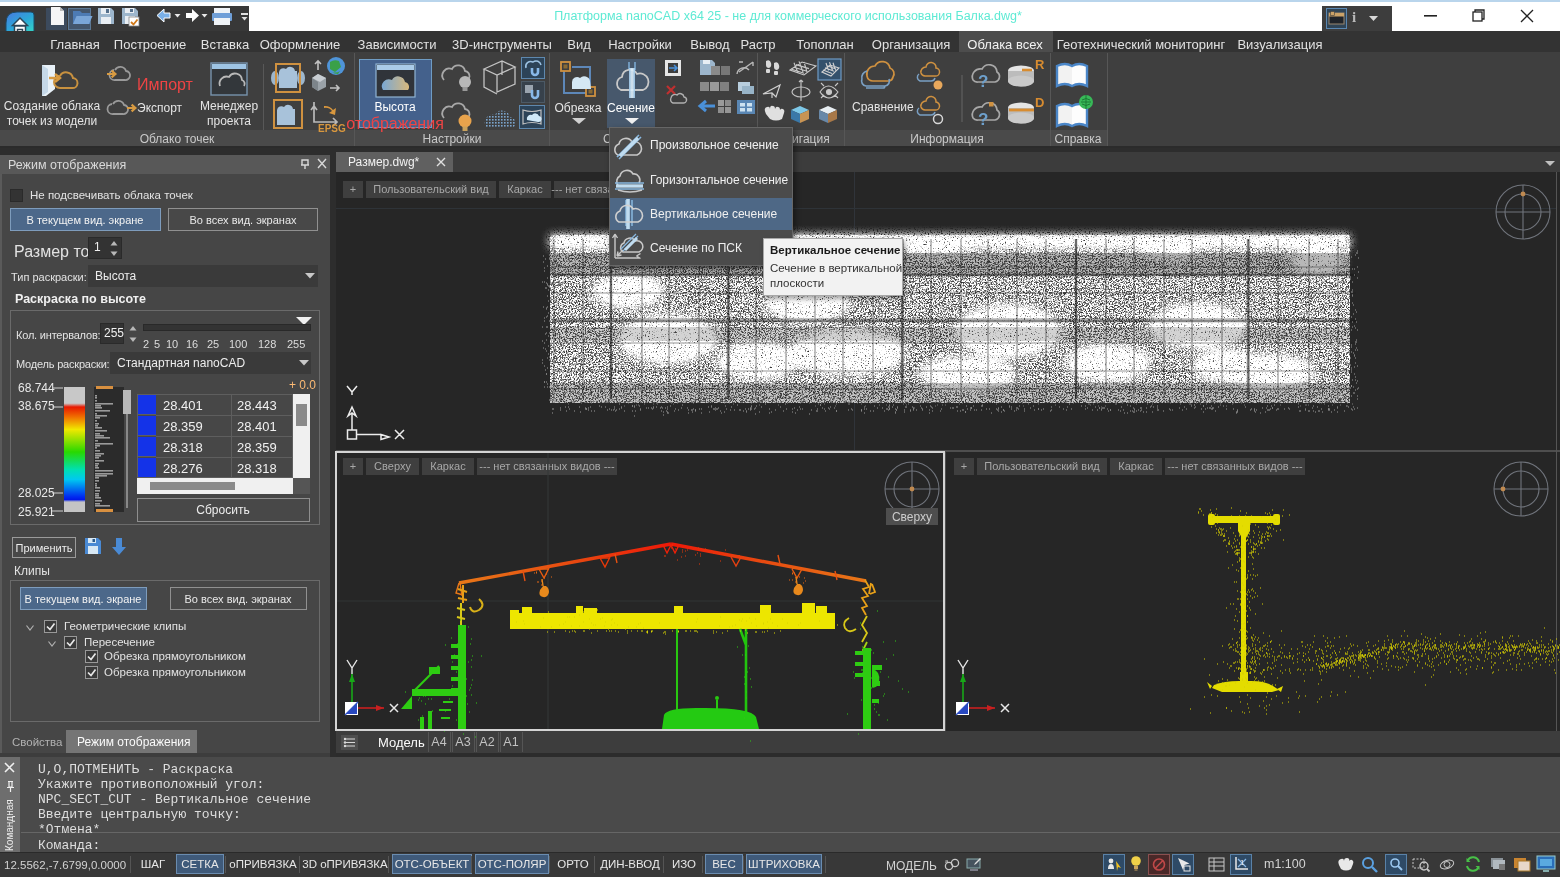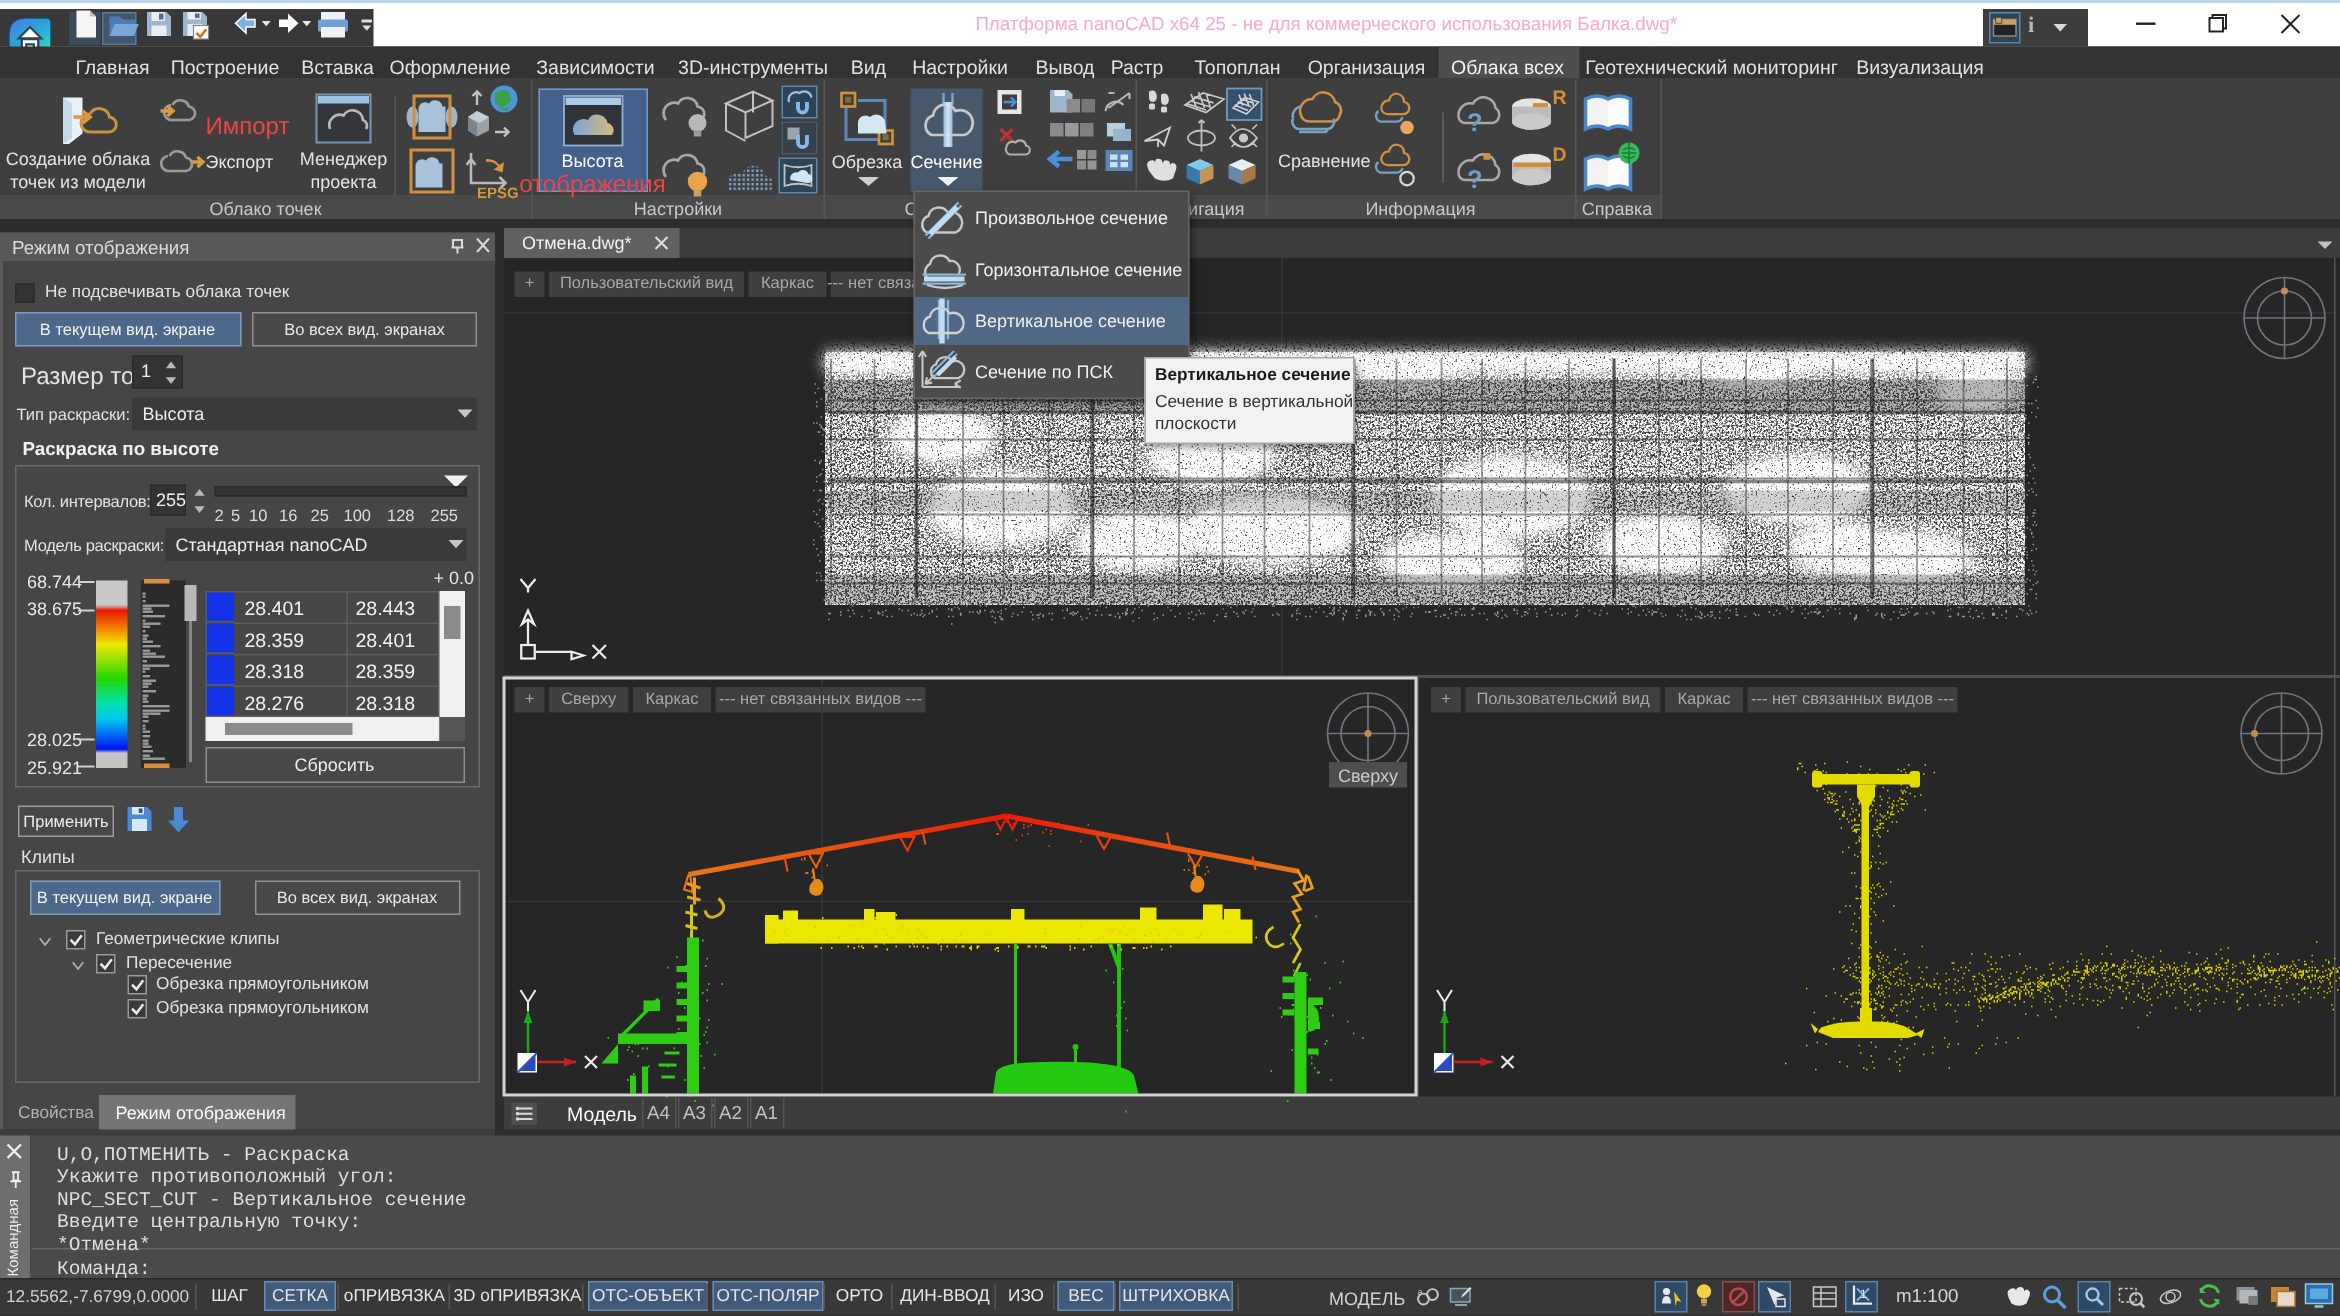--- a/index.html
+++ b/index.html
@@ -8,21 +8,21 @@
 .tx{position:absolute;white-space:nowrap}
 svg{position:absolute;overflow:visible}
 </style></head>
 <body>
 
 <div class="abs" style="left:0;top:0;width:1560px;height:31px;background:#fff"></div>
 <div class="abs" style="left:0;top:0;width:1560px;height:2px;background:#b9d5ec"></div>
 <div class="abs" style="left:0;top:6px;width:249px;height:25px;background:#383838"></div>
 <div class="abs" style="left:46px;top:8px;width:21px;height:22px;background:#3c4a5c"></div>
 <div class="abs" style="left:68px;top:8px;width:23px;height:22px;background:#44566c;border:1px solid #5c7894"></div>
-<div class="tx" style="left:458px;top:9px;width:660px;text-align:right;font-size:12.5px;color:#f9a8d4">Платформа nanoCAD x64 25 - не для коммерческого использования Балка.dwg*</div>
+<div class="tx" style="left:458px;top:9px;width:660px;text-align:center;font-size:12.5px;color:#5eead4">Платформа nanoCAD x64 25 - не для коммерческого использования Балка.dwg*</div>
 
 <svg style="left:5px;top:11px" width="30" height="33" viewBox="0 0 30 33">
  <defs>
       <linearGradient id="lg" x1="0" y1="0" x2="0.6" y2="1">
   <stop offset="0" stop-color="#4a78e0"></stop>
         <stop offset="0.5" stop-color="#2ba8d8"></stop>
         <stop offset="1" stop-color="#38e0c0"></stop>
       </linearGradient>
     </defs>
  <path d="M12 1 h14 a3 3 0 0 1 3 3 v18 q0 10-10 10 h-15 a3 3 0 0 1 -3-3 v-17 Q1 1 12 1z" fill="url(#lg)" stroke="#1c4a66" stroke-width="1"></path>
@@ -426,21 +426,21 @@
       <span style="position:absolute;left:86px">100</span>
 <span style="position:absolute;left:115px">128</span>
       <span style="position:absolute;left:144px">255</span>
     </div>
 <div class="tx" style="left:16px;top:358px;font-size:11px;letter-spacing:-0.2px;color:#e2e2e2">Модель раскраски:</div>
 <div class="abs" style="left:110px;top:352px;width:201px;height:22px;background:#3a3a3a"></div>
 <div class="tx" style="left:117px;top:356px;font-size:12px;color:#ededed">Стандартная nanoCAD</div>
 <svg style="left:299px;top:360px" width="10" height="6">
       <path d="M0 0 l5 5.5 5-5.5z" fill="#c8c8c8"></path>
     </svg>
-<div class="tx" style="left:289px;top:378px;font-size:12px;color:#e5e5e5">+ 0.0</div>
+<div class="tx" style="left:289px;top:378px;font-size:12px;color:#fdba74">+ 0.0</div>
 
 <div class="tx" style="left:18px;top:381px;font-size:12px;color:#e8e8e8">68.744</div>
 <div class="tx" style="left:18px;top:399px;font-size:12px;color:#e8e8e8">38.675</div>
 <div class="tx" style="left:18px;top:486px;font-size:12px;color:#e8e8e8">28.025</div>
 <div class="tx" style="left:18px;top:505px;font-size:12px;color:#e8e8e8">25.921</div>
 <svg style="left:52px;top:387px" width="14" height="126">
  <path d="M0 1 h11 M0 20 h11 M0 106 h11 M0 124 h11" stroke="#cfcfcf" stroke-width="1.2"></path>
 </svg>
 <div class="abs" style="left:64px;top:387px;width:21px;height:125px;background:linear-gradient(to bottom,
  #c8c8c8 0,#c8c8c8 13%,#e81800 16%,#f07000 24%,#f0e800 34%,#28d800 52%,#00e0b0 66%,#00c8f0 74%,#0028f0 88%,#0018e8 90%,#c4c4c4 92%,#c4c4c4 100%)"></div>
@@ -558,21 +558,21 @@
       <path d="M2 5.5 l3 3 4.5-6" stroke="#e8e8e8" stroke-width="1.7" fill="none"></path>
     </svg><div class="tx" style="left:104px;top:666px;font-size:11.5px;color:#e2e2e2">Обрезка прямоугольником</div>
 
 <div class="abs" style="left:0;top:753px;width:330px;height:24px;background:#3d3d3d"></div>
 <div class="tx" style="left:12px;top:736px;font-size:11.5px;color:#b2b2b2">Свойства</div>
 <div class="abs" style="left:66px;top:730px;width:131px;height:23px;background:#757575"></div>
 <div class="tx" style="left:77px;top:735px;font-size:12px;color:#fafafa">Режим отображения</div>
 
 <div class="abs" style="left:336px;top:152px;width:1224px;height:20px;background:#3c3c3c"></div>
 <div class="abs" style="left:336px;top:152px;width:117px;height:20px;background:#606060"></div>
-<div class="tx" style="left:348px;top:155px;font-size:12px;color:#f2f2f2">Отмена.dwg*</div>
+<div class="tx" style="left:348px;top:155px;font-size:12px;color:#f2f2f2">Размер.dwg*</div>
 <svg style="left:436px;top:157px" width="10" height="10">
       <path d="M1 1 l8 8 M9 1 l-8 8" stroke="#e0e0e0" stroke-width="1.4"></path>
     </svg>
 <svg style="left:1544px;top:160px" width="12" height="7">
       <path d="M1 1 l5 5 5-5z" fill="#c0c0c0"></path>
     </svg>
 <div class="abs" style="left:336px;top:172px;width:1224px;height:559px;background:#262626"></div>
 <div class="abs" style="left:854px;top:172px;width:1px;height:278px;background:#30343a"></div>
 <div class="abs" style="left:336px;top:208px;width:1221px;height:1px;background:#2e3338"></div>
 <div class="abs" style="left:336px;top:731px;width:1224px;height:22px;background:#3d3d3d"></div>

